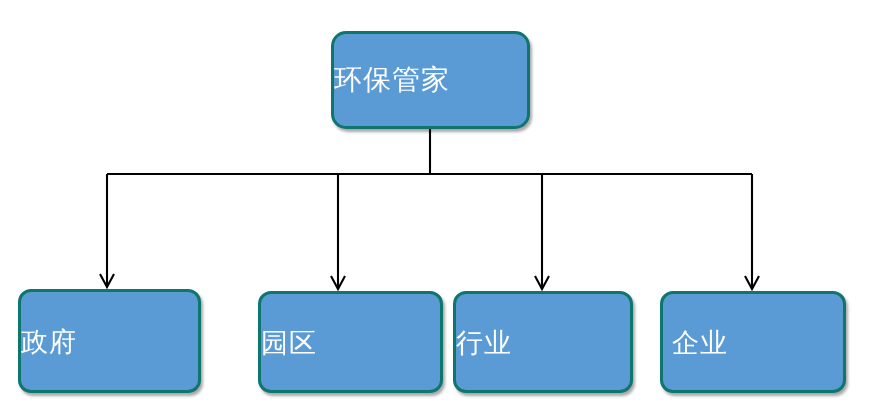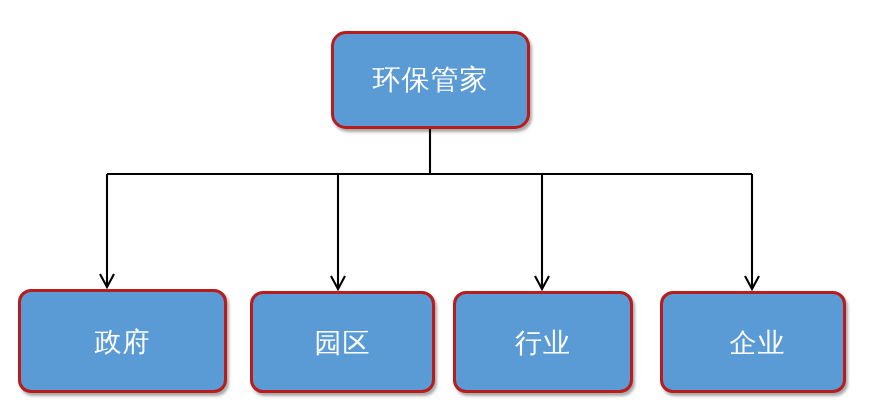--- a/index.html
+++ b/index.html
@@ -25,25 +25,24 @@
     width: 869px;
     height: 415px;
     z-index: 1;
   }
   
   .node {
     position: absolute;
     z-index: 2;
     box-sizing: border-box;
     background: #5b9bd5;
-    border: 3px solid #b91c1c;
+    border: 3px solid #0f766e;
     border-radius: 13px;
     display: flex;
     align-items: center;
-    justify-content: center;
     box-shadow: 2px 3px 3px rgba(0, 0, 0, 0.34);
   }
   .node-label {
     color: #ffffff;
     font-family: "DejaVu Serif", "Liberation Serif", serif;
     font-size: 27px;
     line-height: 1;
     letter-spacing: 1px;
     white-space: nowrap;
   }
@@ -53,25 +52,25 @@
     width: 199px;
     height: 98px;
     border-radius: 15px;
   }
   #node-root .node-label {
     font-size: 28px;
   }
   #node-child-0 {
     left: 18px;
     top: 289px;
-    width: 209px;
+    width: 183px;
     height: 104px;
   }
   #node-child-1 {
-    left: 250px;
+    left: 258px;
     top: 291px;
     width: 185px;
     height: 102px;
   }
   #node-child-2 {
     left: 453px;
     top: 291px;
     width: 180px;
     height: 102px;
   }

